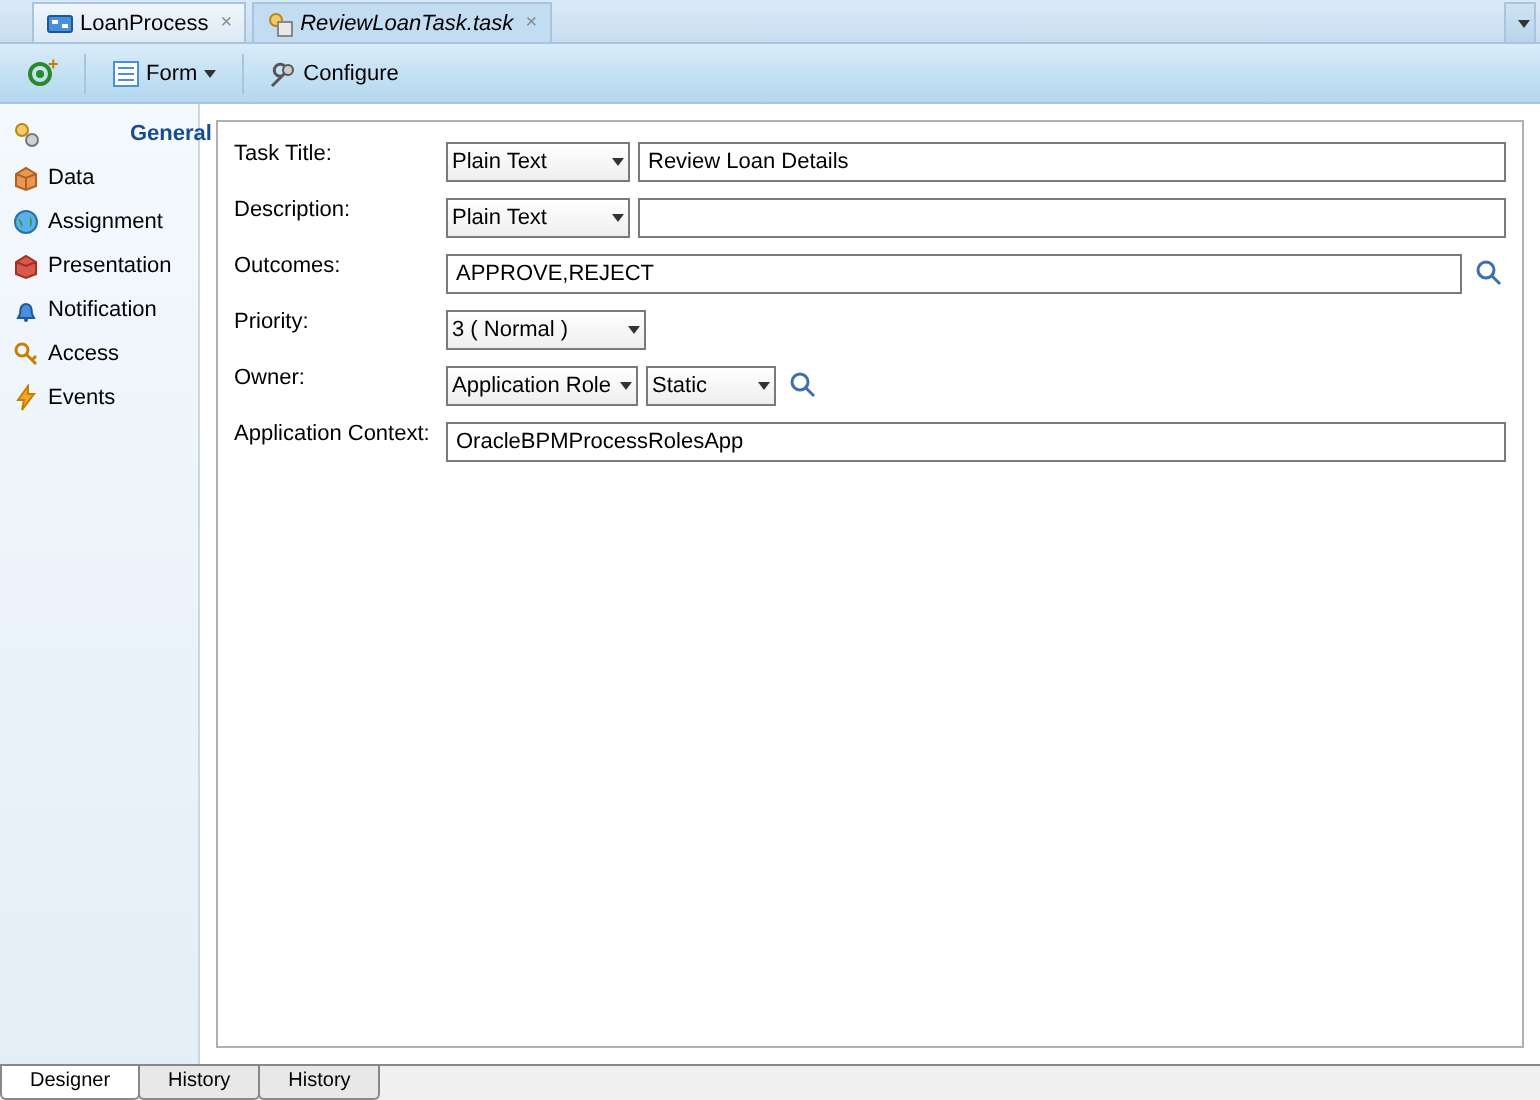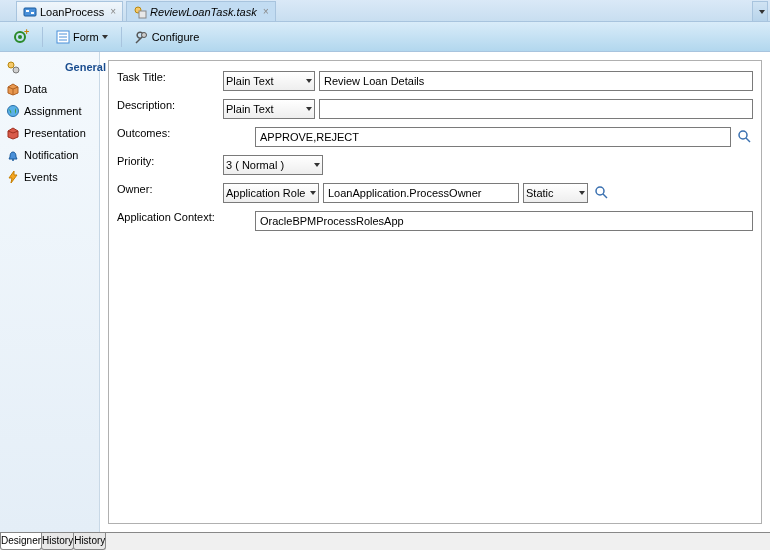--- a/index.html
+++ b/index.html
@@ -154,41 +154,40 @@
   cursor: pointer;
 }
 .select .caret-dn { margin-left: auto; }
 .text-input {
   border: 1px solid #7a7a7a;
   background: #fff;
   font-size: 11px;
   height: 20px;
   padding: 2px 4px;
   font-family: inherit;
-  margin-left: 32px;
 }
 .flex1 { flex: 1; }
 .gap4 { margin-left: 4px; }
 .icon-btn {
   width: 18px; height: 18px;
   display: flex; align-items: center; justify-content: center;
   cursor: pointer;
   margin-left: 4px;
 }
 
 
 .bottom-tabs {
   display: flex;
   height: 18px;
   background: #f0f0f0;
   border-top: 1px solid #888;
   font-size: 10px;
 }
 .btab {
-  padding: 2px 0;
+  padding: 2px 14px;
   border: 1px solid #888;
   border-top: none;
   border-radius: 0 0 3px 3px;
   margin-right: -1px;
   background: #e8e8e8;
   cursor: pointer;
 }
 .btab.active { background: #fff; }
 
 
@@ -302,20 +301,30 @@
           <svg width="14" height="14">
             <path d="M4 9 Q4 4 7 4 Q10 4 10 9 L11 11 L3 11 Z" fill="#4a90d9" stroke="#1a5a9c"></path>
             <circle cx="7" cy="12" r="1" fill="#1a5a9c"></circle>
           </svg>
         </span>
       <span>Notification</span>
     </div>
     <div class="side-item">
       <span class="icon-sm">
           <svg width="14" height="14">
+            <circle cx="5" cy="5" r="3" fill="none" stroke="#c77f00" stroke-width="1.5"></circle>
+            <line x1="7" y1="7" x2="12" y2="12" stroke="#c77f00" stroke-width="1.5"></line>
+            <line x1="10" y1="10" x2="12" y2="8" stroke="#c77f00" stroke-width="1.5"></line>
+          </svg>
+        </span>
+      <span>Access</span>
+    </div>
+    <div class="side-item">
+      <span class="icon-sm">
+          <svg width="14" height="14">
             <path d="M8 1 L3 8 L6 8 L5 13 L11 5 L8 5 Z" fill="#f5a623" stroke="#c77f00"></path>
           </svg>
         </span>
       <span>Events</span>
     </div>
   </div>
 
   <div class="form-wrap">
     <div class="form-panel">
 
@@ -356,21 +365,20 @@
         </div>
       </div>
 
 
       <div class="form-row">
         <div class="form-label">Owner:</div>
         <div class="select" style="width:96px">
           <span>Application Role</span>
             <span class="caret-dn"></span>
         </div>
-        <input class="text-input gap4" style="width: 196px;" value="LoanApplication.ProcessOwner">
         <div class="select gap4" style="width:65px">
           <span>Static</span>
             <span class="caret-dn"></span>
         </div>
         <div class="icon-btn">
           <svg width="14" height="14">
               <circle cx="6" cy="6" r="4" fill="none" stroke="#3a70b0" stroke-width="1.5"></circle>
               <line x1="9" y1="9" x2="13" y2="13" stroke="#3a70b0" stroke-width="1.5"></line>
             </svg>
         </div>

